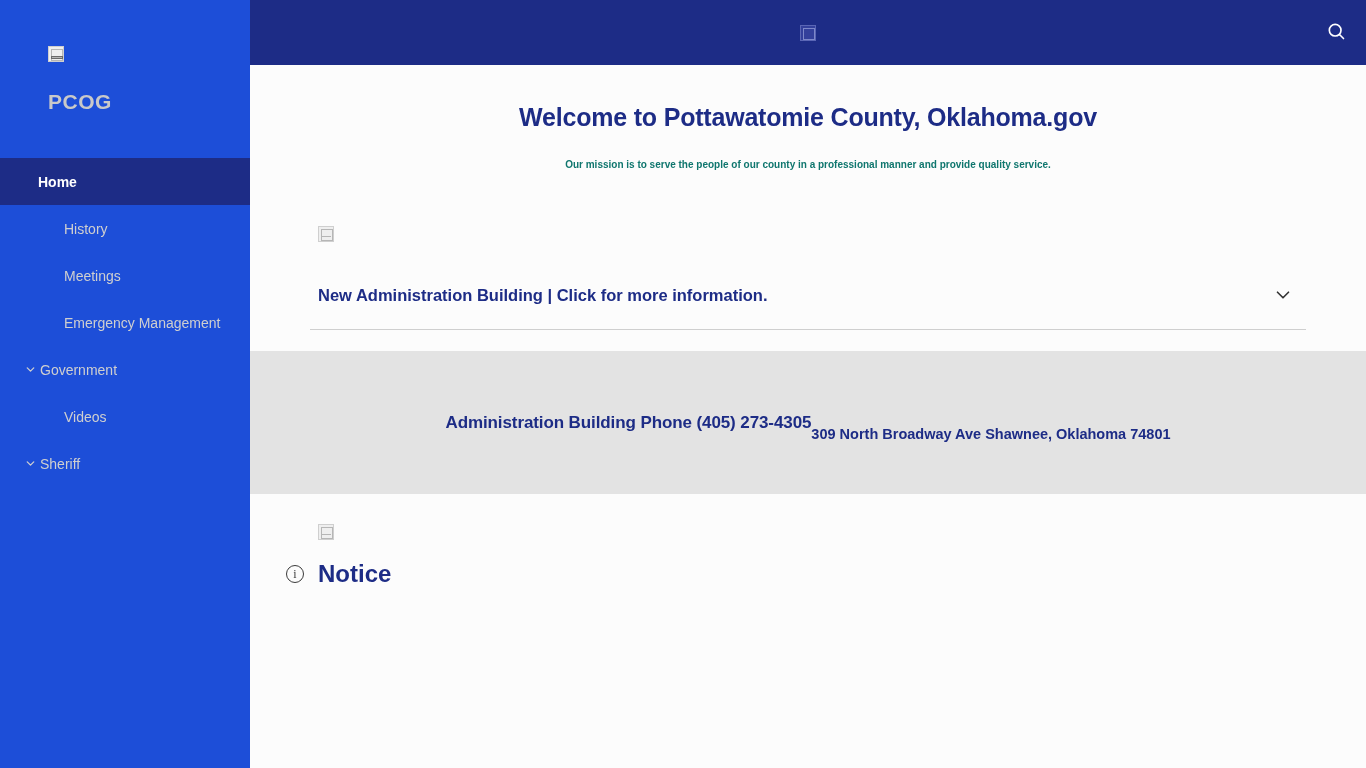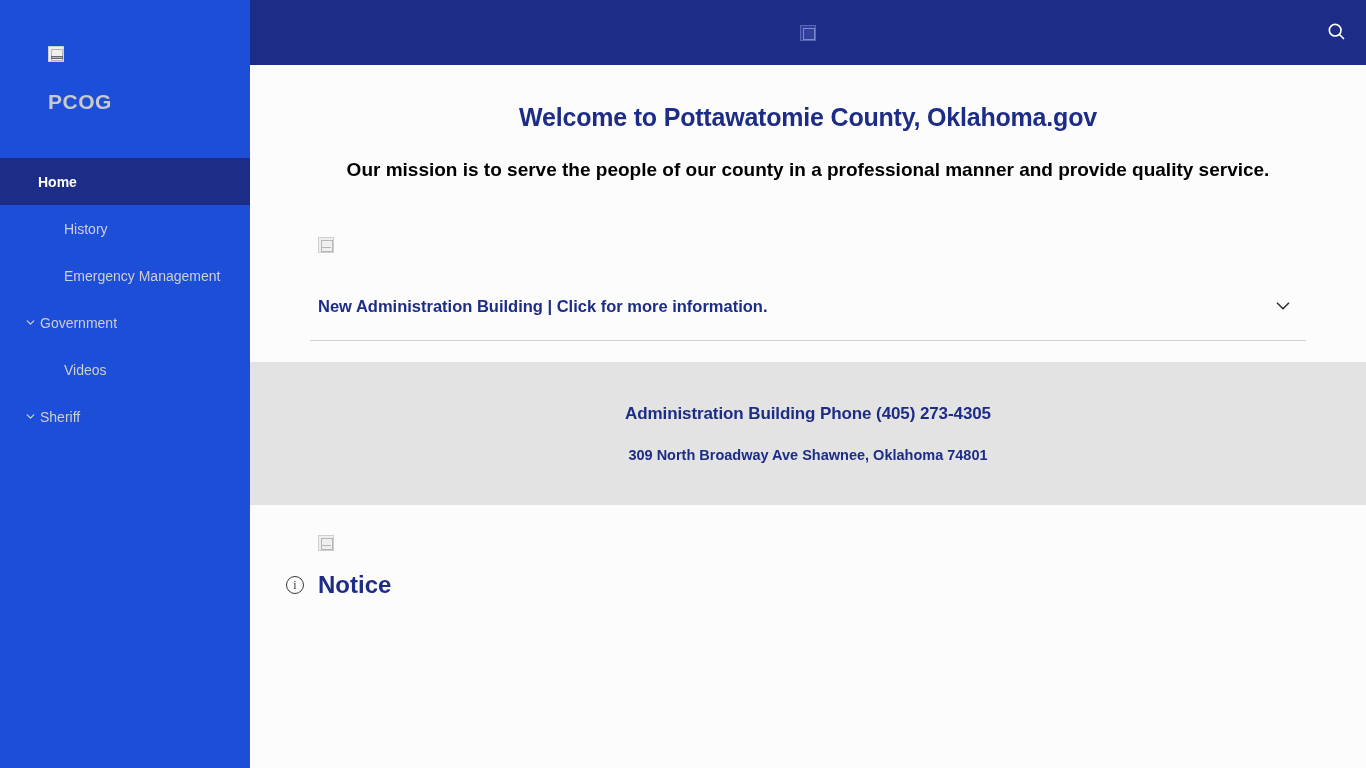--- a/index.html
+++ b/index.html
@@ -118,23 +118,23 @@
     margin-top: 38px;
     text-align: center;
     font-size: 25px;
     font-weight: bold;
     color: #1d2c86;
     letter-spacing: -0.2px;
   }
   .mission {
     margin-top: 27px;
     text-align: center;
-    font-size: 19px;
-    font-weight: bold;
-    color: #000000;
+    font-size: 10px;
+    font-weight: bold;
+    color: #0f766e;
   }
 
   .broken-img {
     width: 16px; height: 16px;
     background: #efefef;
     border: 1px solid #cfcfcf;
     position: relative;
     display: inline-block;
   }
   .broken-img::before {
@@ -172,21 +172,20 @@
     padding-right: 12px;
     display: flex;
     align-items: center;
   }
 
   .info-band {
     margin-top: 21px;
     background: #e3e3e3;
     height: 143px;
     display: flex;
-    flex-direction: column;
     align-items: center;
     justify-content: center;
   }
   .info-phone {
     font-size: 17px;
     font-weight: bold;
     color: #1d2c86;
     letter-spacing: -0.1px;
   }
   .info-address {
@@ -245,20 +244,23 @@
       <span class="broken-img brand-logo"></span>
       <div class="brand-name">PCOG</div>
     </div>
 
     <nav class="nav">
       <div class="nav-item active">
         <span>Home</span>
       </div>
       <div class="nav-item">
         <span>History</span>
+      </div>
+      <div class="nav-item">
+        <span>Meetings</span>
       </div>
       <div class="nav-item">
         <span>Emergency Management</span>
       </div>
       <div class="nav-item has-caret">
         <span class="caret">
           <svg width="13" height="13" viewBox="0 0 24 24" fill="none" stroke="currentColor" stroke-width="2.4" stroke-linecap="round" stroke-linejoin="round">
               <polyline points="6 9 12 15 18 9"></polyline>
             </svg>
         </span>

